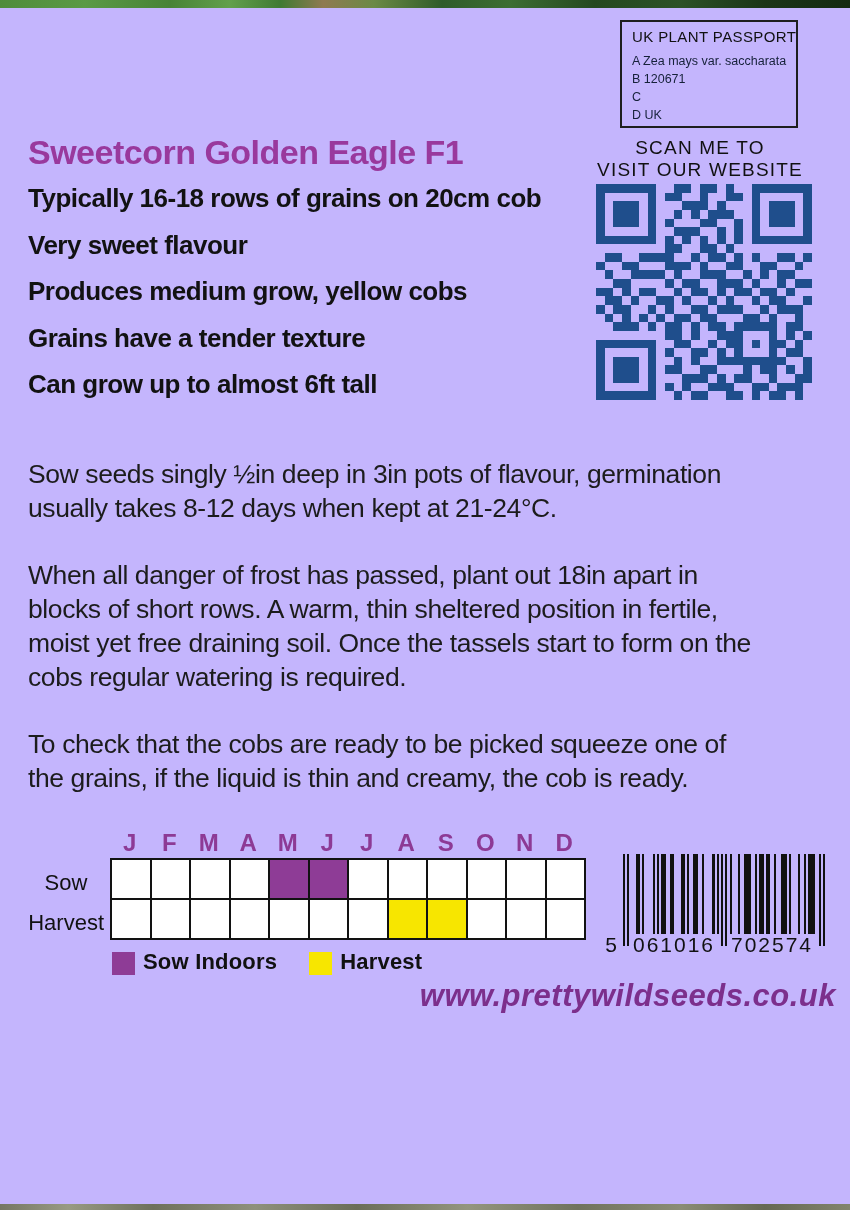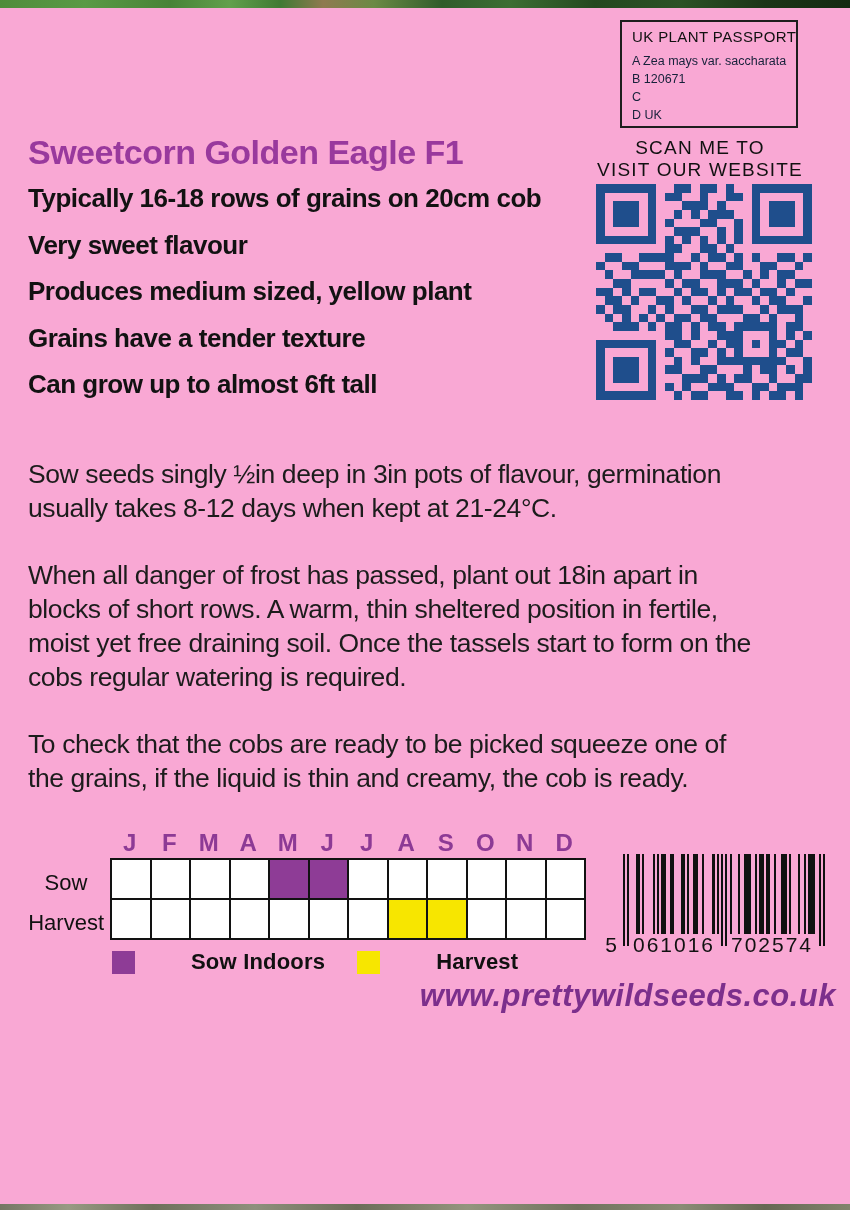--- a/index.html
+++ b/index.html
@@ -1,18 +1,18 @@
 <!DOCTYPE html>
 <html><head>
 <meta charset="utf-8">
 <style>
   html,body{margin:0;padding:0;background:#e8e8e8;}
   .sheet{
     position:relative; width:850px; height:1210px; margin:0 auto;
-    background:#f9a8d4; overflow:hidden;
+    background:#c4b5fd; overflow:hidden;
     font-family:"Liberation Sans", sans-serif; color:#1d1d1d;
   }
   .top-strip{
     position:absolute; left:0; top:0; width:850px; height:8px;
     background:linear-gradient(90deg,#4f8c3b 0%,#5a9a45 10%,#478336 20%,#62a04c 27%,#3f7a33 33%,#8f7a50 38%,#6b8a45 44%,#2f5c2a 52%,#3c6e33 60%,#24481f 70%,#2c5226 80%,#1b3517 90%,#142a11 100%);
   }
   .bottom-strip{
     position:absolute; left:0; top:1204px; width:850px; height:6px;
     background:linear-gradient(90deg,#757663 0%,#989a83 8%,#6e705b 18%,#8e907c 30%,#6b6d58 42%,#93957e 55%,#70725d 68%,#8a8c75 80%,#666853 90%,#82846d 100%);
   }
@@ -62,21 +62,21 @@
   .row-label{
     position:absolute; left:0; width:76px; text-align:right;
     font-size:22px; color:#111; font-weight:500; white-space:nowrap;
   }
   .row-label.sow{top:40px;text-align:center;}
   .row-label.harvest{top:80px;}
   
   .legend{position:absolute; left:112px; top:949px; display:flex; align-items:center;}
   .swatch{width:23px; height:23px; margin-right:8px;}
   .legend-label{font-size:22px; font-weight:bold; color:#111; letter-spacing:.2px;}
-  .legend-item{display:flex; align-items:center;gap:48px;}
+  .legend-item{display:flex; align-items:flex-end;}
   .legend-item + .legend-item{margin-left:32px;}
   
   .barcode{position:absolute; left:598px; top:852px;}
   
   .website{
     position:absolute; right:14px; top:978px;
     font-size:31px; font-style:italic; font-weight:600; letter-spacing:.5px; white-space:nowrap;
   }
 </style>
 </head>
@@ -432,21 +432,21 @@
       <rect x="20" y="24" width="1" height="1" fill="#1f4e8c"></rect>
       <rect x="21" y="24" width="1" height="1" fill="#1f4e8c"></rect>
       <rect x="23" y="24" width="1" height="1" fill="#1f4e8c"></rect>
     </svg>
 
   <h1 class="page-title" style="color: rgb(153, 57, 157);">Sweetcorn Golden Eagle F1</h1>
 
   <div class="features" id="features">
       <div class="feature-line">Typically 16-18 rows of grains on 20cm cob</div>
       <div class="feature-line">Very sweet flavour</div>
-      <div class="feature-line">Produces medium sized, yellow plant</div>
+      <div class="feature-line">Produces medium grow, yellow cobs</div>
       <div class="feature-line">Grains have a tender texture</div>
       <div class="feature-line">Can grow up to almost 6ft tall</div>
     </div>
 
   <div class="paras" id="paras">
       <div class="para">
         <div class="para-line">Sow seeds singly ½in deep in 3in pots of flavour, germination</div>
         <div class="para-line">usually takes 8-12 days when kept at 21-24°C.</div>
       </div>
       <div class="para">

